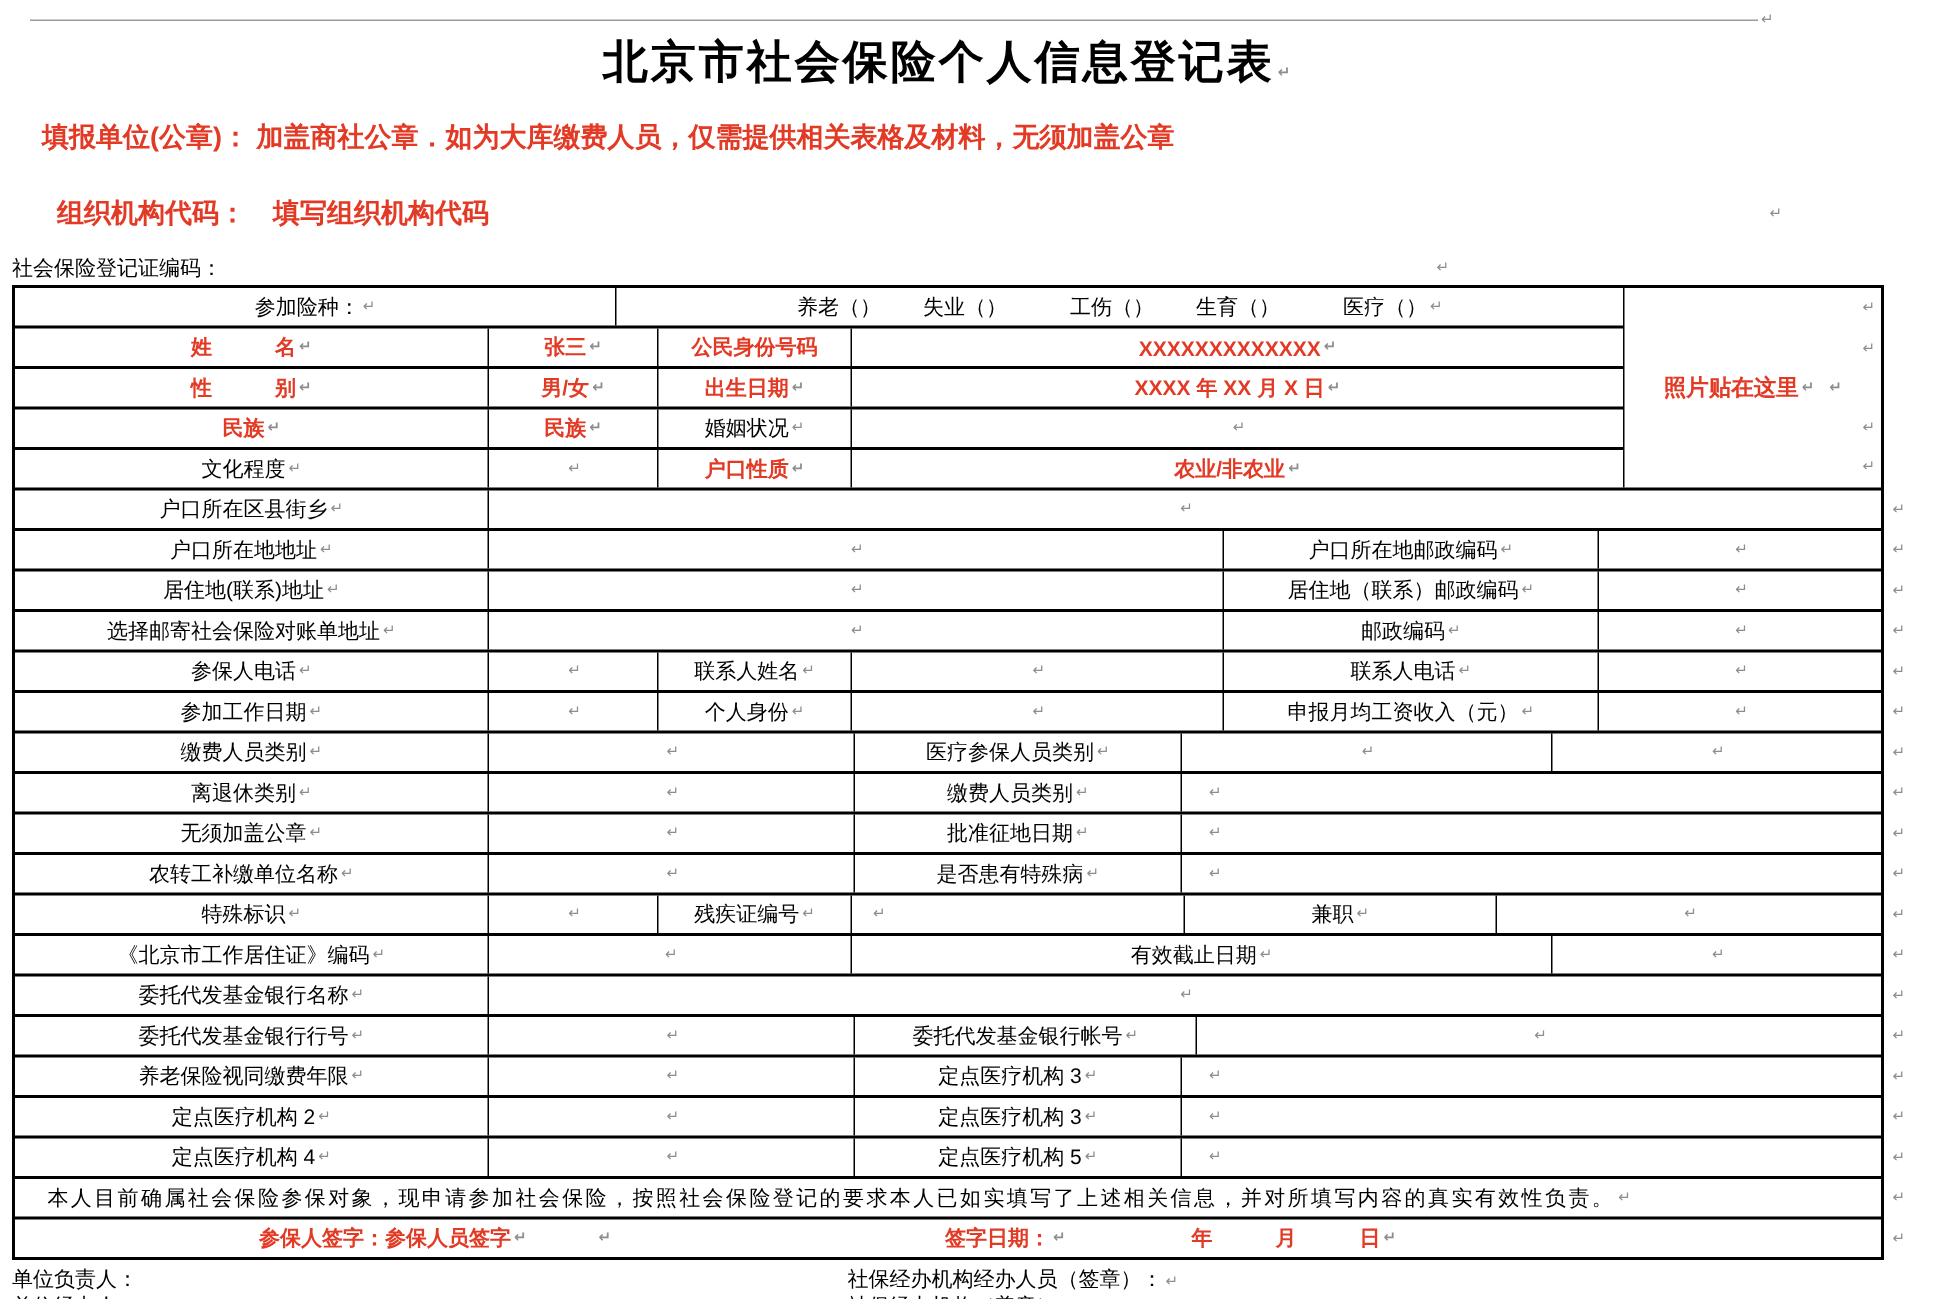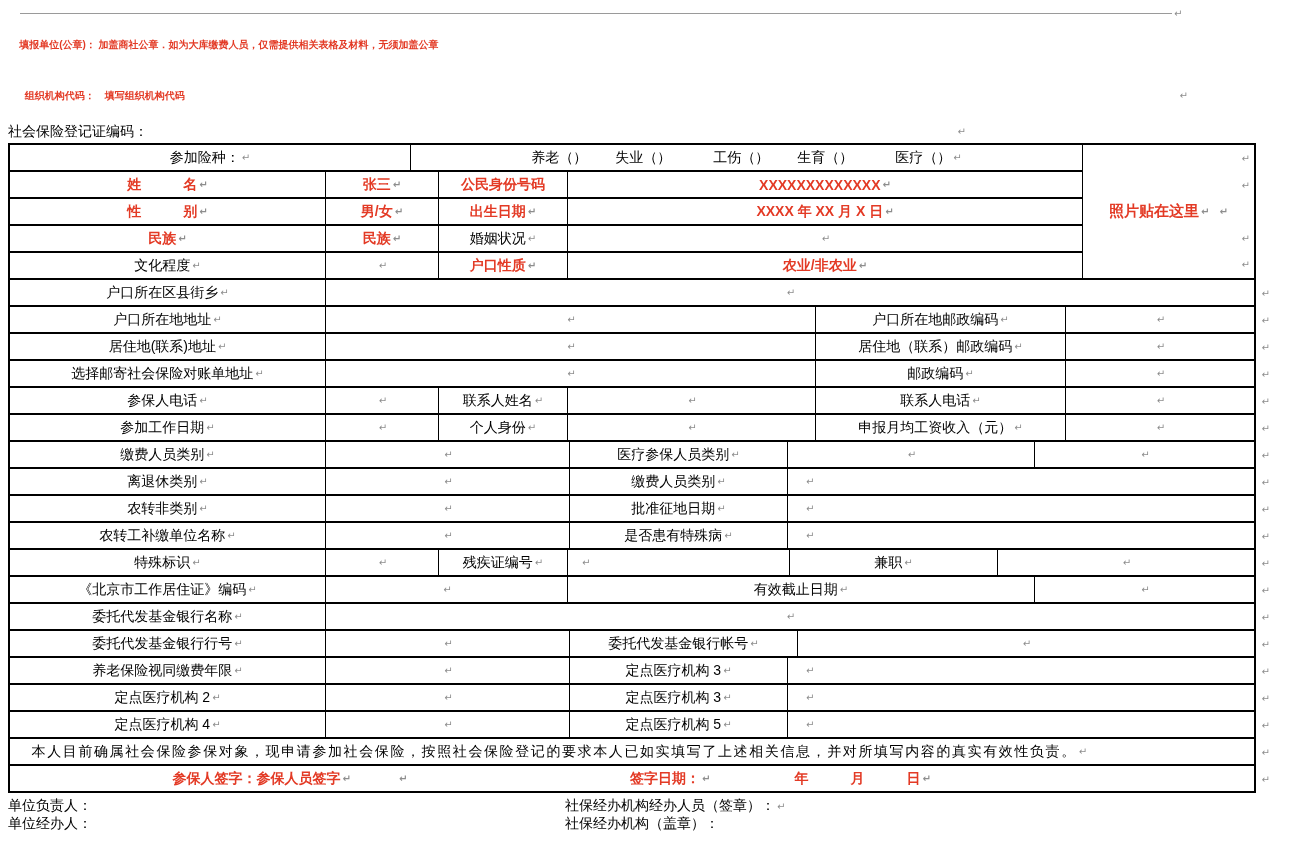--- a/index.html
+++ b/index.html
@@ -4,21 +4,21 @@
 <style>
   html,body{margin:0;padding:0;background:#fff;}
   body{width:1304px;height:866px;overflow:hidden;font-family:"Liberation Sans",sans-serif;color:#000;}
   .page{padding:0 0 0 8px;position:relative;width:1296px;}
   
   .topline{display:flex;align-items:center;margin:8px 0 0 12px;width:1168px;}
   .topline .rule{flex:0 0 1152px;border-top:1px solid #9a9a9a;height:0;}
   
   .title-row{width:1248px;text-align:center;margin-top:6px;font-family:"Liberation Serif",serif;font-weight:700;font-size:30px;line-height:34px;letter-spacing:2px;}
   
-  .note{font-size:10px;font-weight:700;line-height:17px;white-space:pre;}
+  .note{font-size:18px;font-weight:700;line-height:17px;white-space:pre;}
   .note2wrap{display:flex;justify-content:space-between;width:1180px;align-items:center;}
   .note3wrap{display:flex;justify-content:space-between;width:958px;align-items:center;font-size:14px;line-height:17px;margin-top:2px;white-space:pre;}
   .redbold{color:#e33a25;font-weight:700;}
   
   .p{font-style:normal;color:#8d8d8d;font-size:10px;font-family:"DejaVu Sans",sans-serif;margin-left:2px;white-space:normal;}
   
   .tbl{width:1248px;border:2px solid #000;box-sizing:border-box;margin-top:3px;}
   .secA{display:flex;border-radius:25px;}
   .a-left{width:1072px;flex:0 0 1072px;}
   .a-photo{flex:1 1 auto;border-left:1px solid #000;display:flex;flex-direction:column;justify-content:space-between;padding:1px 4px;box-sizing:border-box;}
@@ -42,20 +42,23 @@
 </head>
 <body>
 
 <div class="page">
 
   <div class="topline">
     <div class="rule"></div>
     <i class="p">↵</i>
   </div>
 
+  <div class="title-row">
+    <span>北京市社会保险个人信息登记表</span><i class="p">↵</i>
+  </div>
 
   <div class="note redbold">
     <span>填报单位(公章)：</span><span> </span><span>加盖商社公章．如为大库缴费人员，仅需提供相关表格及材料，无须加盖公章</span>
   </div>
 
   <div class="note2wrap">
     <div class="note redbold">
       <span>组织机构代码：</span><span>　</span><span>填写组织机构代码</span>
     </div>
     <i class="p">↵</i>
@@ -184,21 +187,21 @@
 
     <div class="tr">
       <div class="c" style="width:315px"><span>离退休类别</span><i class="p">↵</i></div>
       <div class="c" style="width:244px"><i class="p">↵</i></div>
       <div class="c" style="width:218px"><span>缴费人员类别</span><i class="p">↵</i></div>
       <div class="c fill left" style="padding-left:16px"><i class="p">↵</i></div>
       <i class="p end">↵</i>
     </div>
 
     <div class="tr">
-      <div class="c" style="width:315px"><span>农转非类别</span><i class="p">↵</i></div>
+      <div class="c" style="width:315px"><span>无须加盖公章</span><i class="p">↵</i></div>
       <div class="c" style="width:244px"><i class="p">↵</i></div>
       <div class="c" style="width:218px"><span>批准征地日期</span><i class="p">↵</i></div>
       <div class="c fill left" style="padding-left:16px"><i class="p">↵</i></div>
       <i class="p end">↵</i>
     </div>
 
     <div class="tr">
       <div class="c" style="width:315px"><span>农转工补缴单位名称</span><i class="p">↵</i></div>
       <div class="c" style="width:244px"><i class="p">↵</i></div>
       <div class="c" style="width:218px"><span>是否患有特殊病</span><i class="p">↵</i></div>

